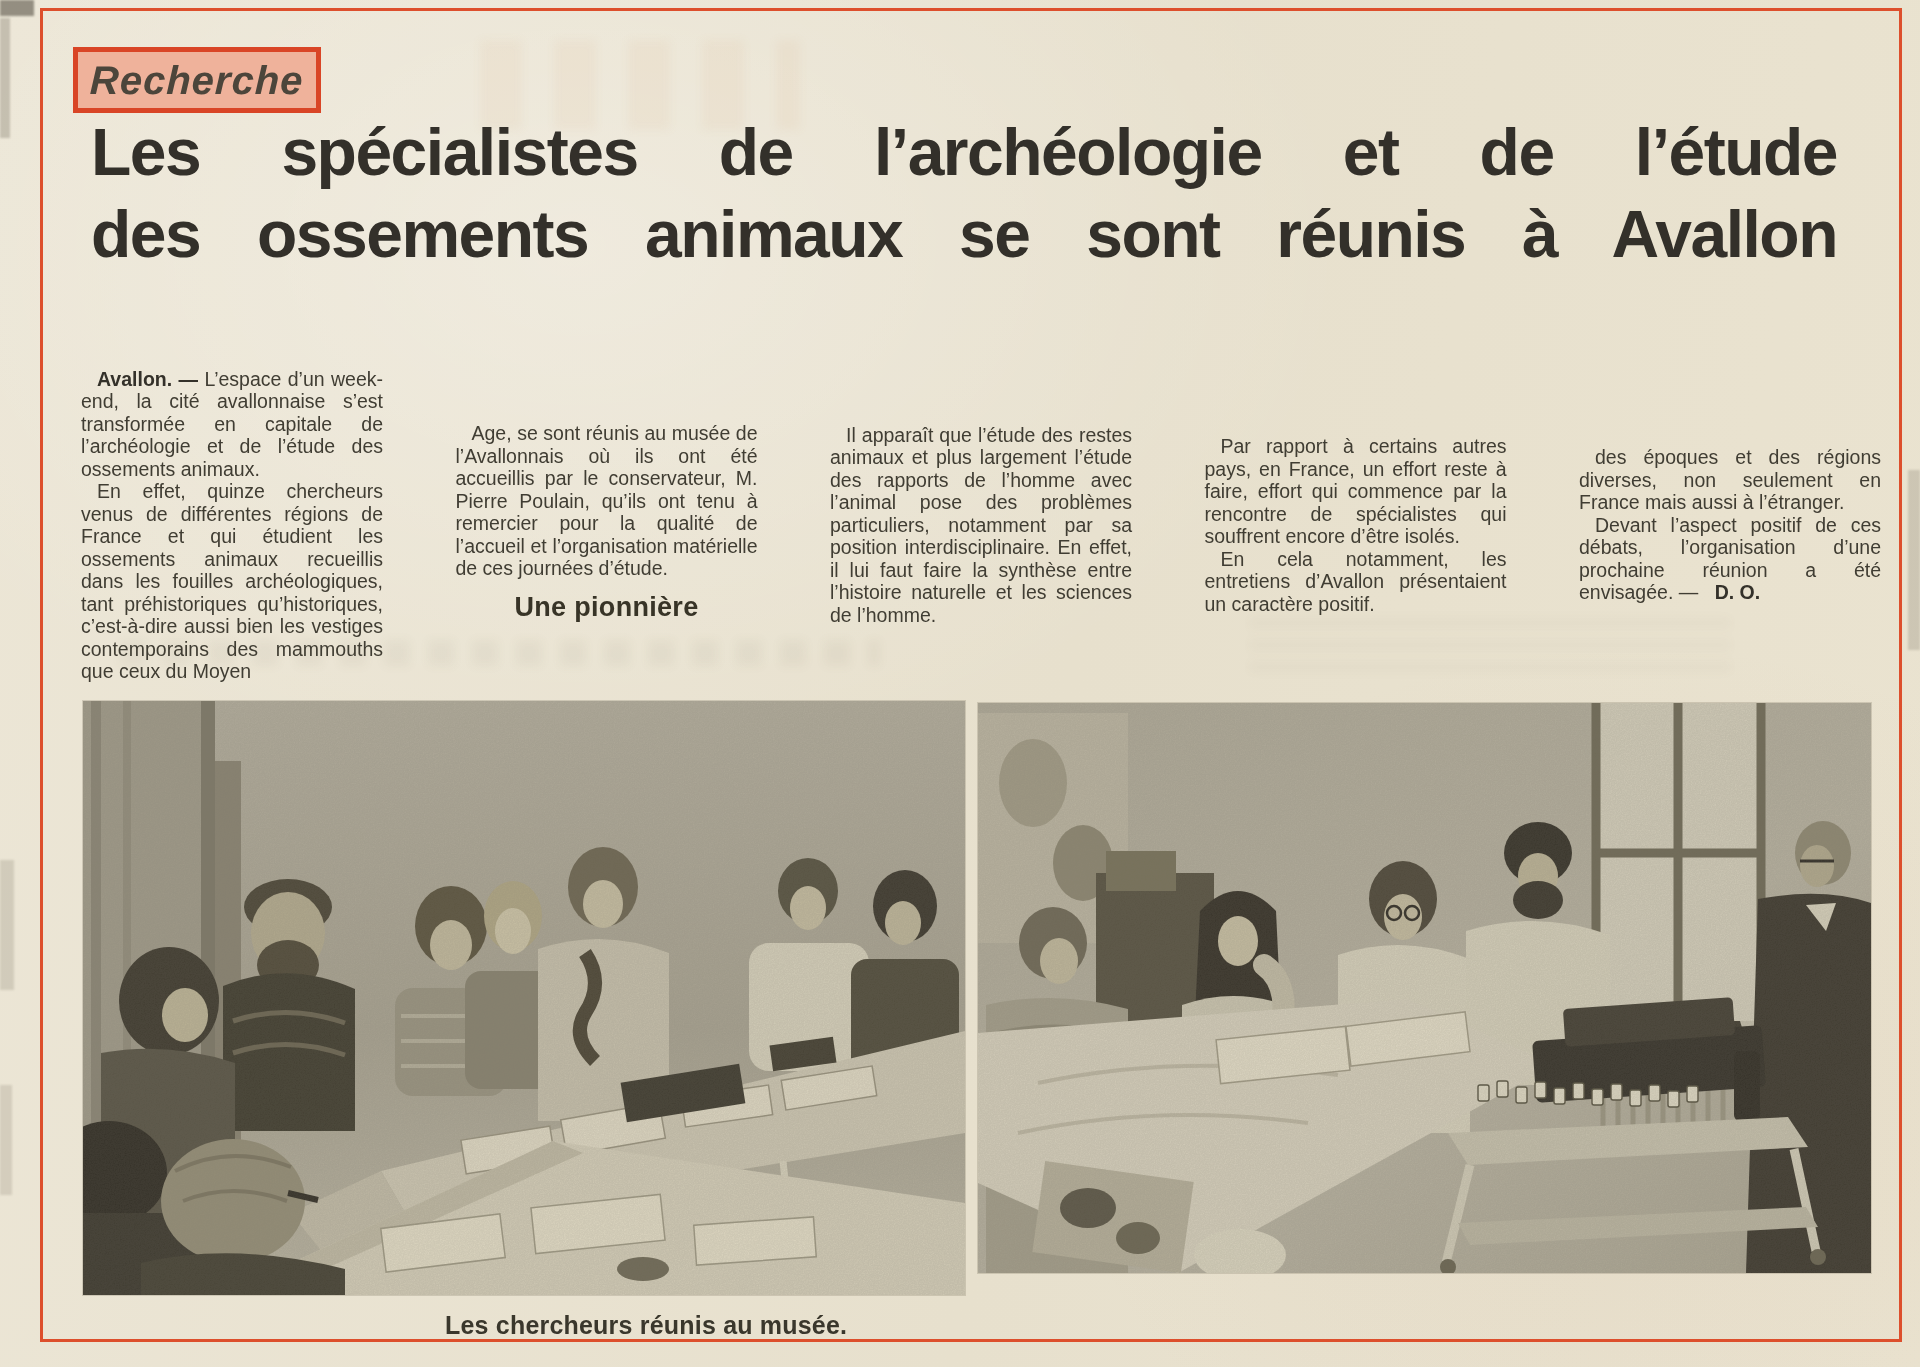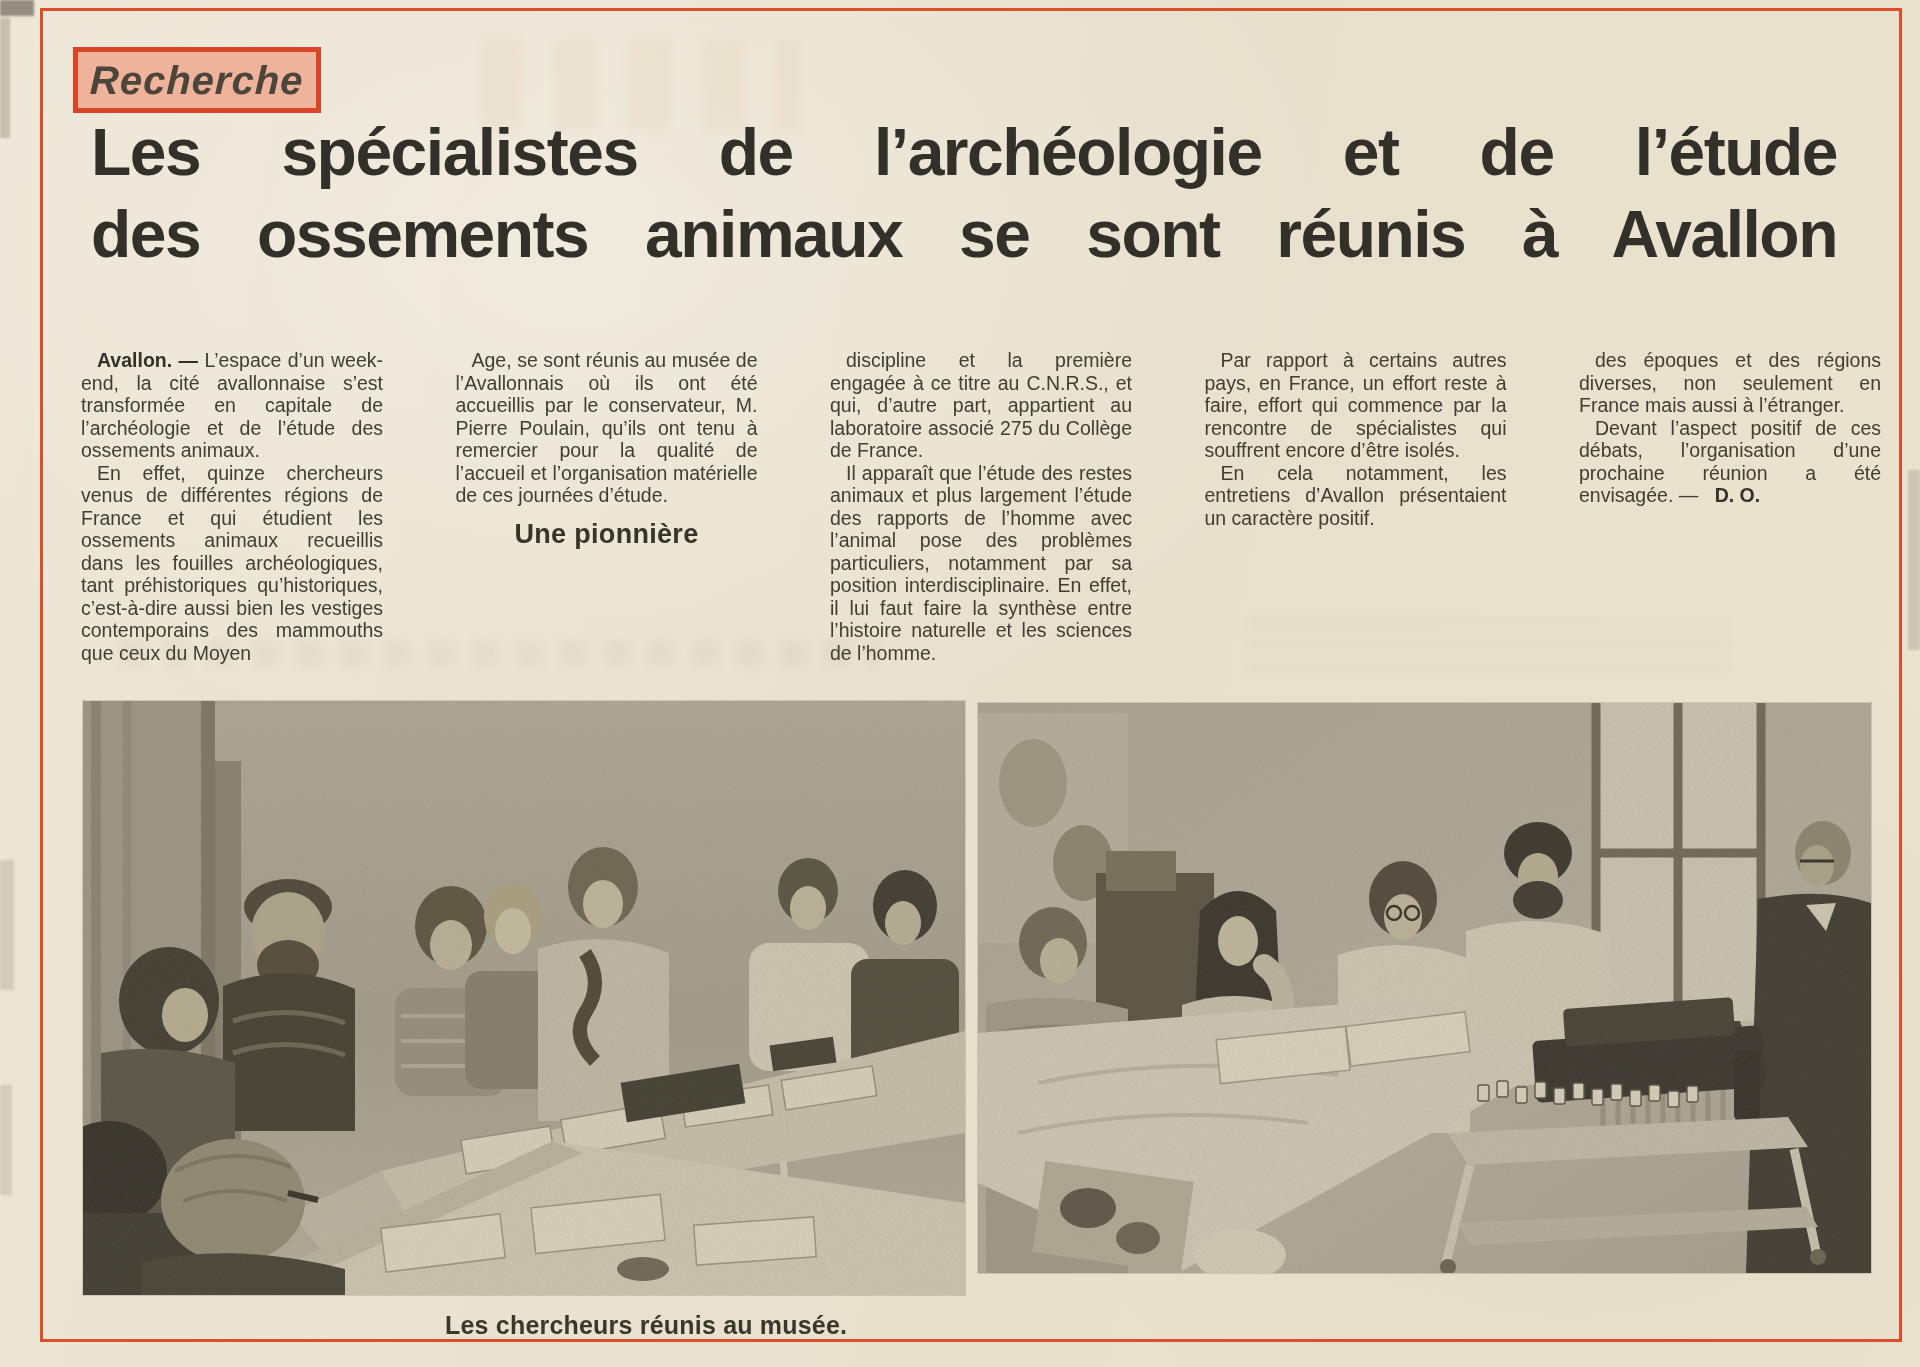--- a/index.html
+++ b/index.html
@@ -31,21 +31,21 @@
   .hl-line{
     display:block;font-size:66px;line-height:82px;font-weight:700;
     color:#33302a;letter-spacing:-1.5px;
     text-align:justify;text-align-last:justify;white-space:nowrap;
     text-align-last:justify;
   }
   .hl-line{white-space:normal;}
   
   .columns{
     position:absolute;left:38px;top:338px;width:1800px;height:352px;
-    display:flex;justify-content:space-between;overflow:hidden;
+    display:flex;justify-content:space-between;overflow:hidden;align-items:center;
   }
   .col{width:302px;font-size:19.5px;line-height:22.5px;color:#403d33;}
   .para{margin:0;text-align:justify;text-indent:16px;hyphens:auto;}
   .lead{font-weight:700;color:#34312a;}
   .sig{font-weight:700;color:#34312a;margin-left:11px;}
   .subhead{
     margin:16px 0 10px;font-size:27px;font-weight:700;color:#383427;
     text-align:center;letter-spacing:.3px;
   }
   
@@ -93,21 +93,20 @@
         <p class="para"><strong class="lead">Avallon. — </strong><span>L’espace d’un week-end, la cité avallonnaise s’est transformée en capitale de l’archéologie et de l’étude des ossements animaux.</span></p>
         <p class="para"><span>En effet, quinze chercheurs venus de différentes régions de France et qui étudient les ossements animaux recueillis dans les fouilles archéologiques, tant préhistoriques qu’historiques, c’est-à-dire aussi bien les vestiges contemporains des mammouths que ceux du Moyen</span></p>
       </div>
 
       <div class="col">
         <p class="para"><span>Age, se sont réunis au musée de l’Avallonnais où ils ont été accueillis par le conservateur, M. Pierre Poulain, qu’ils ont tenu à remercier pour la qualité de l’accueil et l’organisation matérielle de ces journées d’étude.</span></p>
         <h3 class="subhead">Une pionnière</h3>
       </div>
 
       <div class="col">
-        <p class="para"><span>discipline et la première engagée à ce titre au C.N.R.S., et qui, d’autre part, appartient au laboratoire associé 275 du Collège de France.</span></p>
         <p class="para"><span>Il apparaît que l’étude des restes animaux et plus largement l’étude des rapports de l’homme avec l’animal pose des problèmes particuliers, notamment par sa position interdisciplinaire. En effet, il lui faut faire la synthèse entre l’histoire naturelle et les sciences de l’homme.</span></p>
       </div>
 
       <div class="col">
         <p class="para"><span>Par rapport à certains autres pays, en France, un effort reste à faire, effort qui commence par la rencontre de spécialistes qui souffrent encore d’être isolés.</span></p>
         <p class="para"><span>En cela notamment, les entretiens d’Avallon présentaient un caractère positif.</span></p>
       </div>
 
       <div class="col">
         <p class="para"><span>des époques et des régions diverses, non seulement en France mais aussi à l’étranger.</span></p>

